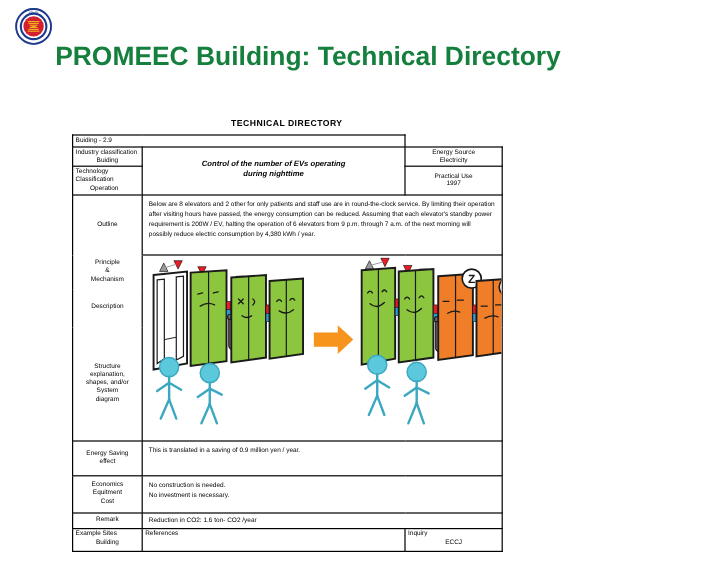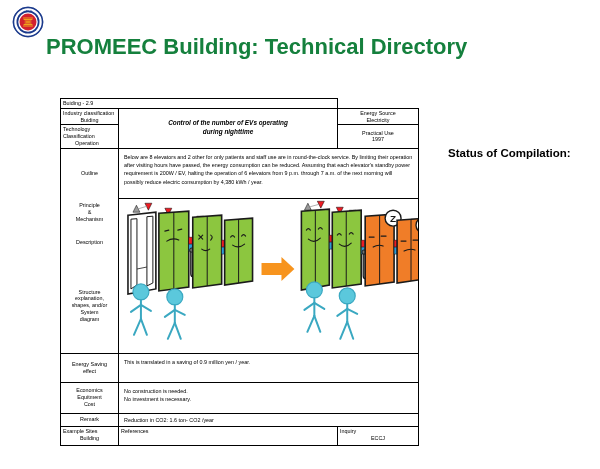--- a/index.html
+++ b/index.html
@@ -144,25 +144,25 @@
     </g>
     <g fill="#1b3a8c" font-family="Liberation Sans, sans-serif" font-size="4.5" text-anchor="middle">
       <text x="32" y="10">ASEAN</text>
     </g>
   </svg>
 </div>
 
 <div class="slide-title">PROMEEC Building: Technical Directory</div>
 
 <div class="status-block">
-  <div class="status-heading">Status of Compilation:</div>
 </div>
 
 <div class="sheet">
 
+  <div class="sheet-caption">TECHNICAL DIRECTORY</div>
 
   <table class="td-table">
     <colgroup>
       <col style="width:58px">
       <col style="width:219px">
       <col style="width:81px">
     </colgroup>
     <tbody>
 
       <tr>

